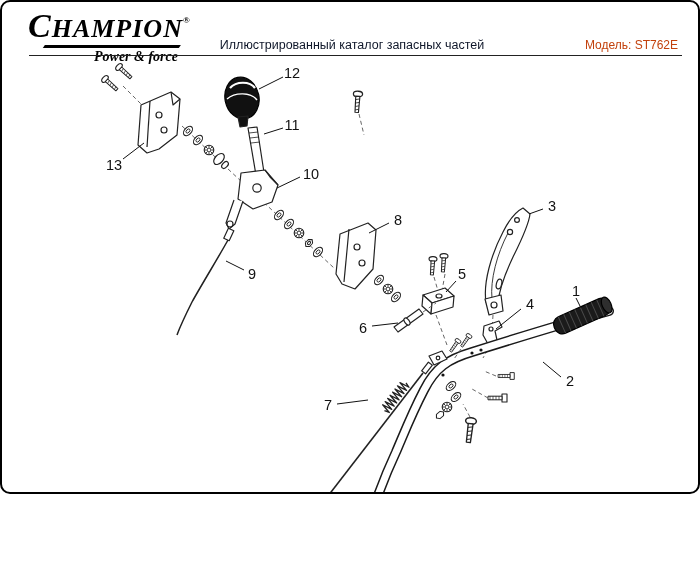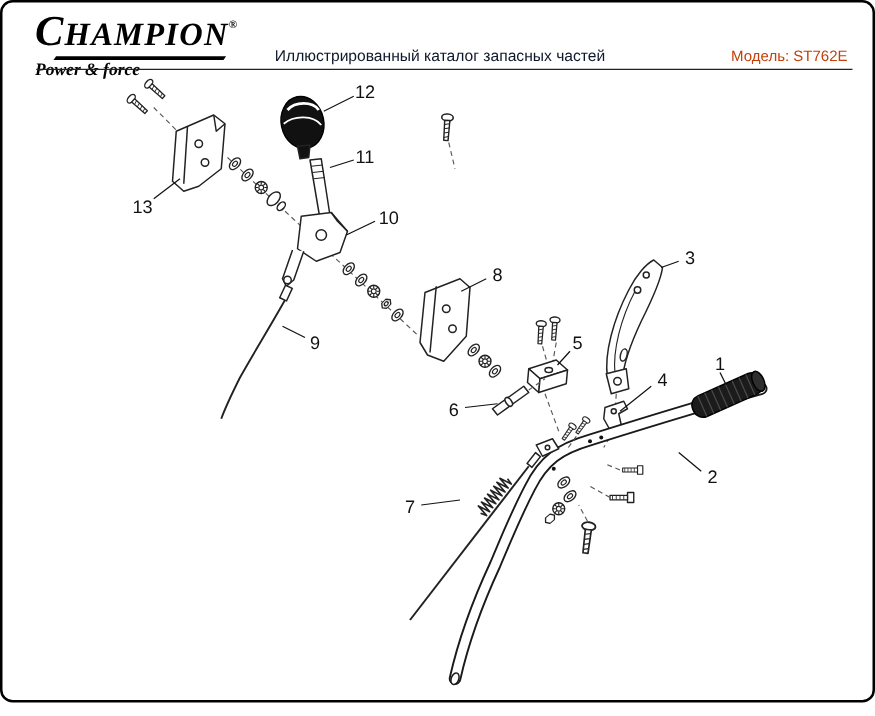--- a/index.html
+++ b/index.html
@@ -1,29 +1,29 @@
 <!DOCTYPE html>
 <html><head>
 <meta charset="utf-8">
 <style>
   * { margin:0; padding:0; box-sizing:border-box; }
   html,body { background:#fff; }
   body { width:700px; height:573px; font-family:"Liberation Sans", sans-serif; }
-  .page { position:relative; width:700px; height:562px; background:#fff;
+  .page { position:relative; width:700px; height:494px; background:#fff;
           border:2px solid #000; border-radius:10px; overflow:hidden; }
 
   .logo { position:absolute; left:26px; top:6px; width:162px; color:#000; }
   .logo-word { font-family:"Liberation Serif", serif; font-style:italic; font-weight:700;
                font-size:26px; letter-spacing:1px; line-height:1.05; white-space:nowrap; }
   .logo-c { font-size:34px; }
   .reg { font-size:9px; vertical-align:14px; letter-spacing:0; }
   .logo-underline { width:136px; height:2.5px; background:#000; margin:1px 0 2px 16px;
                     transform:skewX(-35deg); }
   .logo-tagline { font-family:"Liberation Serif", serif; font-style:italic; font-weight:700;
-                  font-size:14px; text-align:left; width:150px; }
+                  font-size:14px; text-align:right; width:150px; }
 
   .page-title { position:absolute; top:36px; left:2px; width:100%; text-align:center;
                 font-size:12.5px; color:#0f172a; }
   .model-label { position:absolute; top:36px; right:20px; font-size:12px; color:#c2410c; }
   .rule { position:absolute; top:53px; left:27px; right:16px; border-top:1.2px solid #222; }
 
   svg.diagram { position:absolute; left:0; top:0; width:700px; height:573px; }
   .dash { stroke:#555; stroke-width:0.9; stroke-dasharray:4 3; fill:none; }
   .callout-num { font-family:"Liberation Sans", sans-serif; font-size:14.5px; fill:#111;
                  text-anchor:middle; }

